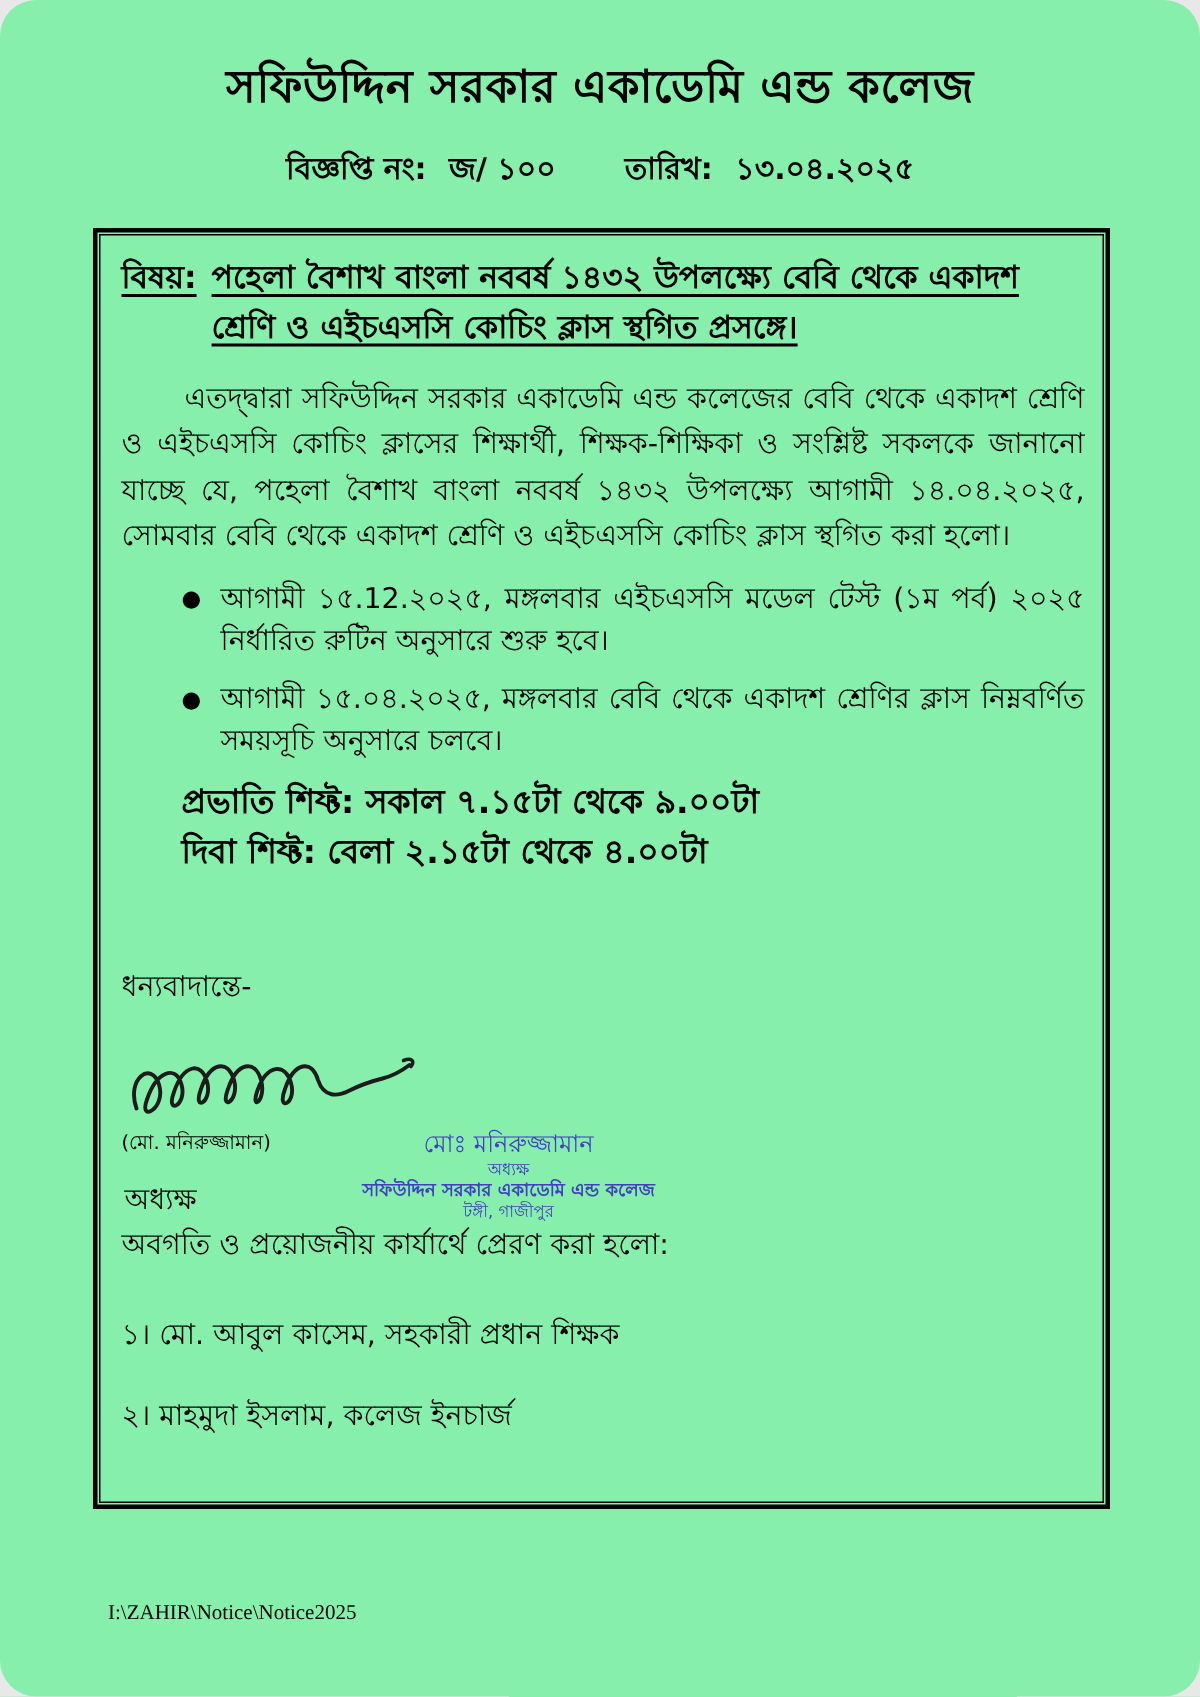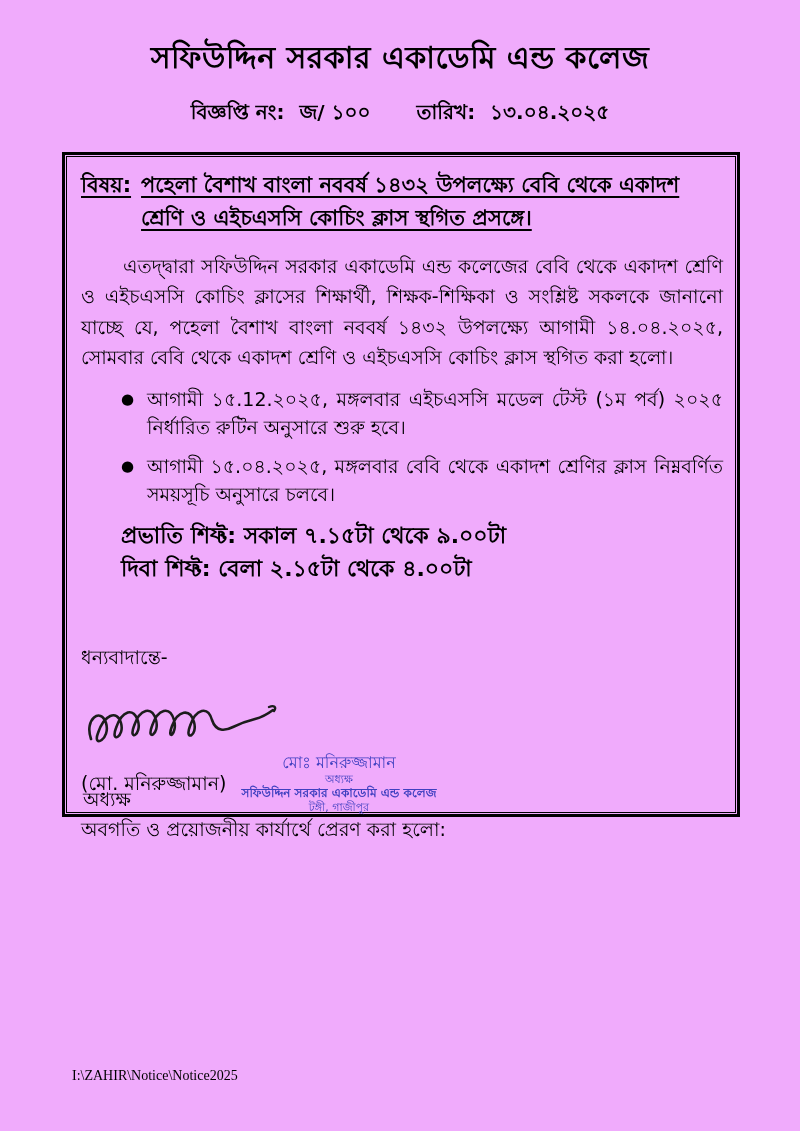--- a/index.html
+++ b/index.html
@@ -2,24 +2,25 @@
 <html><head>
 <meta charset="utf-8">
 <style>
   * { margin: 0; padding: 0; box-sizing: border-box; }
   html, body { background: #e8e8e8; }
   .page {
     position: relative;
     width: 800px;
     height: 1131px;
     margin: 0 auto;
-    background: #f0abfc;
+    background: #86efac;
     font-family: "DejaVu Sans", sans-serif;
     color: #000;
     overflow: hidden;
+    border-radius: 24px;
   }
   .header { position: absolute; top: 34px; left: 0; width: 100%; text-align: center; }
   .doc-title {
     font-size: 30px;
     font-weight: bold;
     letter-spacing: 0.5px;
   }
   .notice-line {
     margin-top: 12px;
     font-size: 20px;
@@ -35,21 +36,21 @@
   .website-link {
     color: #0000dd;
     text-decoration: underline;
     cursor: pointer;
   }
   .border-box {
     position: absolute;
     top: 152px;
     left: 62px;
     width: 678px;
-    height: 665px;
+    height: 854px;
     border: 3px solid #000;
   }
   .inner-box {
     position: absolute;
     inset: 1px;
     border: 1px solid #000;
     padding: 12px 12px 0 14px;
   }
   .subject {
     display: flex;
@@ -95,23 +96,23 @@
     line-height: 1.5;
   }
   .closing {
     margin-top: 58px;
     font-size: 19px;
   }
   .sig-block { position: relative; margin-top: 18px; height: 160px; }
   .signature-svg { position: absolute; top: 4px; left: 2px; }
   .sig-name {
     position: absolute;
-    top: 76px;
+    top: 59px;
     left: 0;
-    font-size: 19px;
+    font-size: 13px;
     text-align: center;
   }
   .sig-title {
     position: absolute;
     top: 92px;
     left: 2px;
     font-size: 19px;
   }
   .stamp {
     position: absolute;
@@ -199,19 +200,23 @@
         <div class="stamp">
           <div class="stamp-line1">মোঃ মনিরুজ্জামান</div>
           <div class="stamp-line2">অধ্যক্ষ</div>
           <div class="stamp-line3">সফিউদ্দিন সরকার একাডেমি এন্ড কলেজ</div>
           <div class="stamp-line4">টঙ্গী, গাজীপুর</div>
         </div>
         <div class="sig-title">অধ্যক্ষ</div>
         <div class="dist-heading">অবগতি ও প্রয়োজনীয় কার্যার্থে প্রেরণ করা হলো:</div>
       </div>
 
+      <div class="dist-list">
+        <div class="dist-item">১। মো. আবুল কাসেম, সহকারী প্রধান শিক্ষক</div>
+        <div class="dist-item">২। মাহমুদা ইসলাম, কলেজ ইনচার্জ</div>
+      </div>
 
     </div>
   </div>
 
   <div class="footer-path">I:\ZAHIR\Notice\Notice2025</div>
 
 </div>
 
 </body></html>

